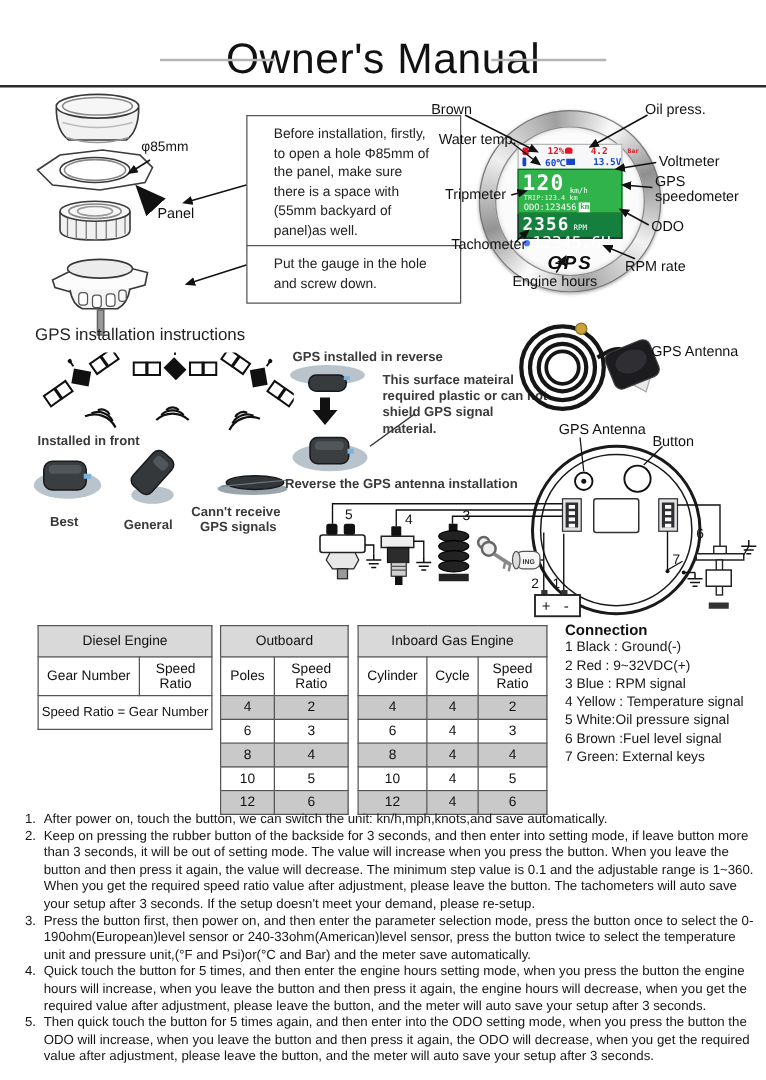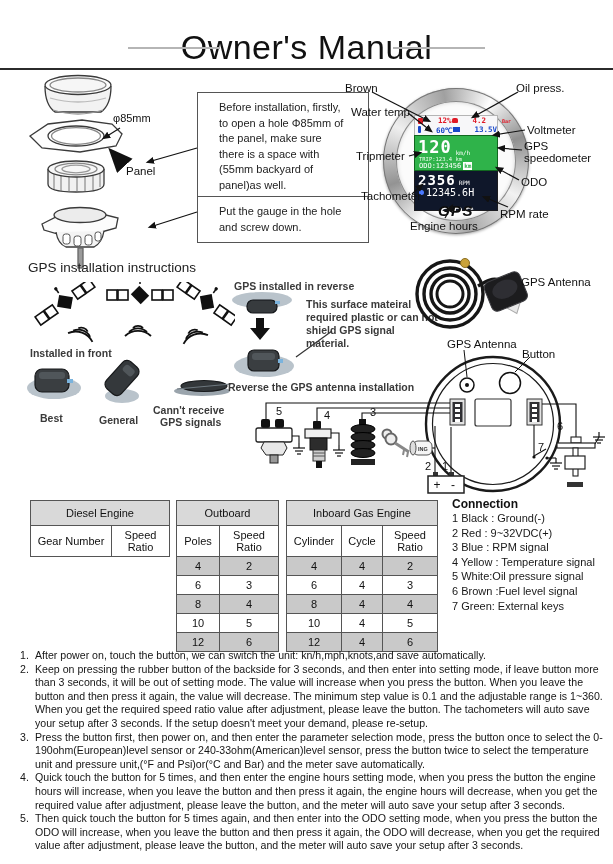--- a/index.html
+++ b/index.html
@@ -29,25 +29,25 @@
   .ic-t{width:3px;height:7px;background:currentColor;border-radius:1px}
   .ic-b{width:7px;height:5px;background:currentColor}
   .usub{font-size:5px;margin-left:1px}
   .green{height:36px;background:#2fb34a;border:1.5px solid #11671f;box-sizing:border-box;color:#fff;overflow:hidden}
   .spd{display:flex;align-items:flex-end;height:19px;padding:1px 3px 0}
   .spd .v{font-size:17px;font-weight:700;letter-spacing:1px;line-height:17px}
   .spd .u{font-size:6px;margin-left:4px}
   .trip{font-size:5.5px;line-height:6px;padding-left:4px;color:#eaffea}
   .odo{display:flex;align-items:center;gap:2px;font-size:7px;padding-left:4px;line-height:8px}
   .odo .u{background:#fff;color:#2fb34a;font-size:6px;padding:0 1px;font-weight:700}
-  .dark{height:40px;background:#0f172a;border:1.5px solid #1b1b1f;border-top:none;box-sizing:border-box;color:#fff}
+  .dark{height:20px;background:#15803d;border:1.5px solid #1b1b1f;border-top:none;box-sizing:border-box;color:#fff}
   .rpm{display:flex;align-items:baseline;padding:1px 3px 0;height:15px}
   .rpm .v{font-size:14px;font-weight:700;letter-spacing:1px}
   .rpm .u{font-size:6px;margin-left:3px}
-  .hrs{display:flex;align-items:center;gap:2px;font-size:10px;padding-left:4px}
+  .hrs{display:flex;align-items:center;gap:2px;font-size:13px;padding-left:4px}
   .ic-h{width:5px;height:5px;background:#4a79ff;border-radius:50%}
   .gpslogo{position:absolute;left:0;right:0;top:114px;text-align:center;font-style:italic;font-weight:700;
     font-size:15px;letter-spacing:1.5px;color:#0d0d0d;text-shadow:1px 1px 0 #fff}
   
   .tbl{border-collapse:collapse;font-size:11px;color:#111;text-align:center;background:#fff}
   .tbl th,.tbl td{border:1px solid #555;padding:3px 2px}
   .tbl th{background:#d9d9d9;font-weight:400;height:18px}
   .tbl .g td{background:#c9c9c9}
   .conn-h{font-size:12px;font-weight:700;color:#111}
   .conn-l{font-size:11px;line-height:14.6px;color:#181818;white-space:nowrap}
@@ -412,20 +412,23 @@
 
 <table class="tbl abs" style="left:30px;top:500px;width:140px">
   <tbody>
       <tr>
         <th colspan="2">Diesel Engine</th>
       </tr>
   <tr>
     <td style="width:76px;height:20px">Gear Number</td>
     <td>Speed Ratio</td>
   </tr>
+  <tr>
+        <td colspan="2" style="height:20px;font-size:10.5px">Speed Ratio = Gear Number</td>
+      </tr>
 </tbody>
   </table>
 
 <table class="tbl abs" style="left:176px;top:500px;width:103px">
   <tbody>
       <tr>
         <th colspan="2">Outboard</th>
       </tr>
   <tr>
     <td style="width:38px">Poles</td>

